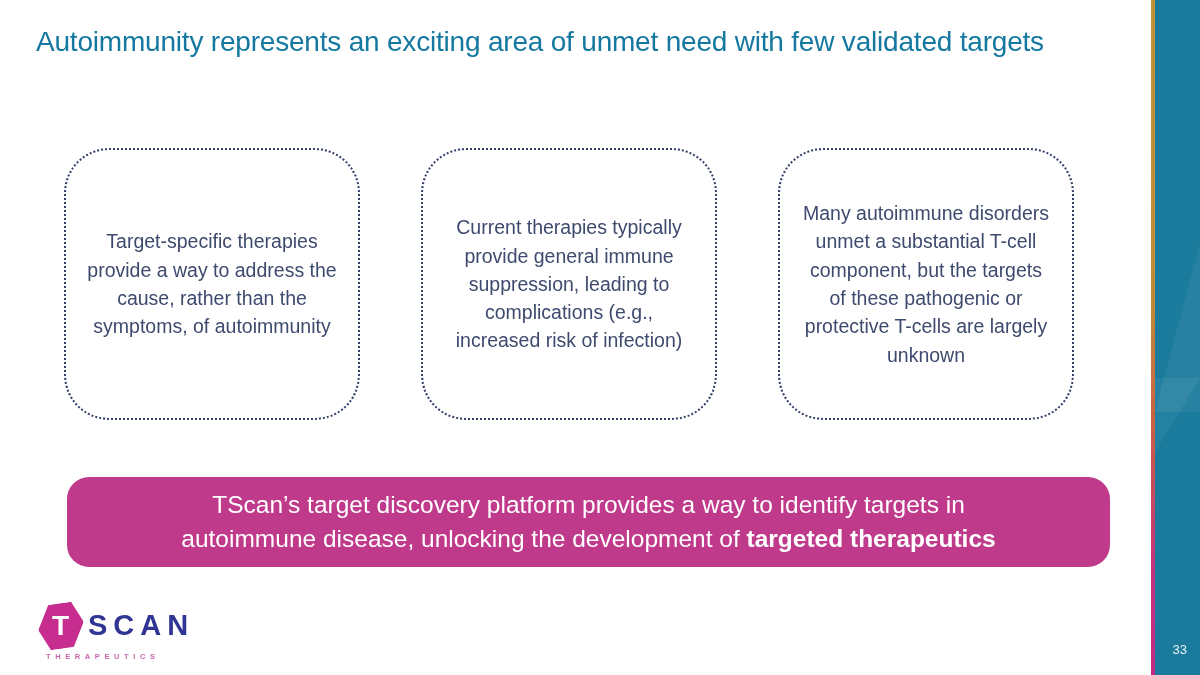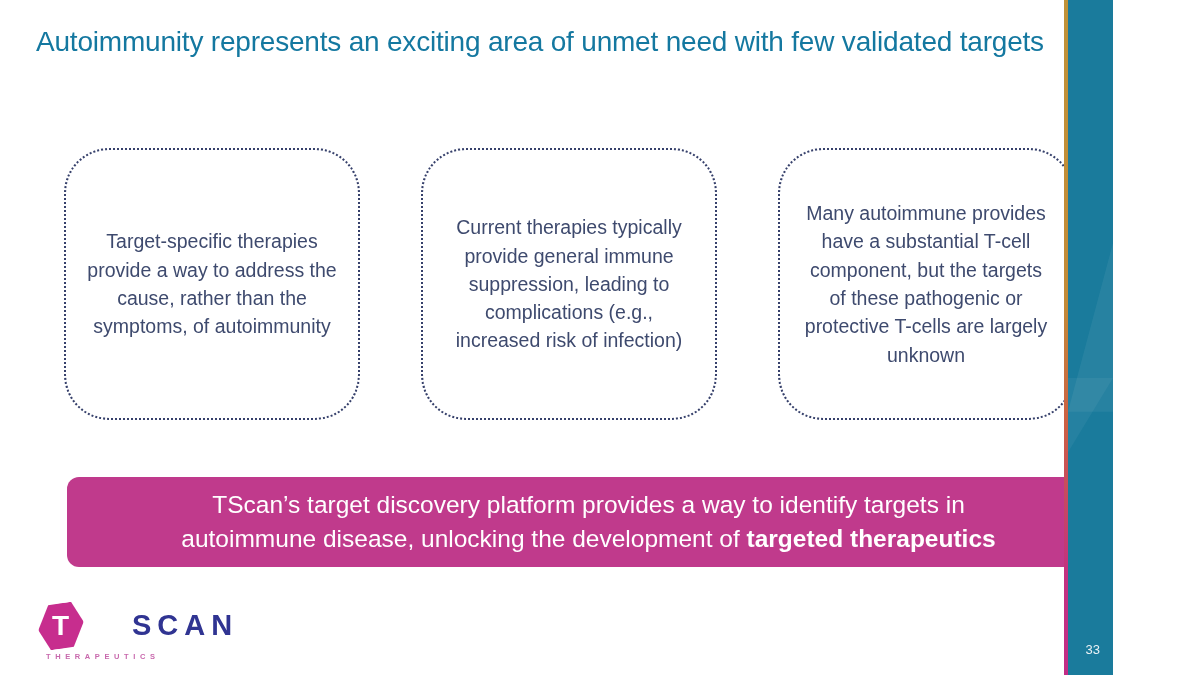--- a/index.html
+++ b/index.html
@@ -3,21 +3,21 @@
 <meta charset="utf-8">
 <style>
   html, body {
     margin: 0;
     padding: 0;
     background: #ffffff;
     font-family: "Liberation Sans", sans-serif;
   }
   .slide {
     position: relative;
-    width: 1113px;
+    width: 1200px;
     height: 675px;
     background: #ffffff;
     overflow: hidden;
   }
 
   
   .title {
     position: absolute;
     left: 36px;
     top: 26px;
@@ -60,21 +60,21 @@
   }
 
   
   .banner {
     position: absolute;
     left: 67px;
     top: 477px;
     width: 1043px;
     height: 90px;
     background: #C03A8C;
-    border-radius: 12px;
+    border-radius: 22px;
     display: flex;
     align-items: center;
     justify-content: center;
   }
   .banner p {
     margin: 0;
     max-width: 960px;
     text-align: center;
     font-size: 24.5px;
     line-height: 1.38;
@@ -111,21 +111,20 @@
     flex-direction: column;
     margin-left: 4px;
   }
   .logo-name {
     font-size: 29px;
     font-weight: 700;
     letter-spacing: 6px;
     color: #303492;
     line-height: 1.15;
     margin-top: 6px;
-    margin-left: 44px;
   }
   .logo-sub {
     font-size: 7.5px;
     font-weight: 700;
     letter-spacing: 4.6px;
     color: #C868AC;
     margin-top: 10px;
     margin-left: -42px;
   }
 
@@ -181,21 +180,21 @@
   <h1 class="title">Autoimmunity represents an exciting area of unmet need with few validated targets</h1>
 
   <div class="boxes">
     <div class="dotted-box">
       <p>Target-specific therapies provide a way to address the cause, rather than the symptoms, of autoimmunity</p>
     </div>
     <div class="dotted-box">
       <p>Current therapies typically provide general immune suppression, leading to complications (e.g., increased risk of infection)</p>
     </div>
     <div class="dotted-box">
-      <p>Many autoimmune provides have a substantial T-cell component, but the targets of these pathogenic or protective T-cells are largely unknown</p>
+      <p>Many autoimmune disorders unmet a substantial T-cell component, but the targets of these pathogenic or protective T-cells are largely unknown</p>
     </div>
   </div>
 
   <div class="banner">
     <p><span>TScan’s target discovery platform provides a way to identify targets in</span><br><span>autoimmune disease, unlocking the development of </span><strong>targeted therapeutics</strong></p>
   </div>
 
   <div class="logo">
     <div class="hex">
       <span>T</span>

